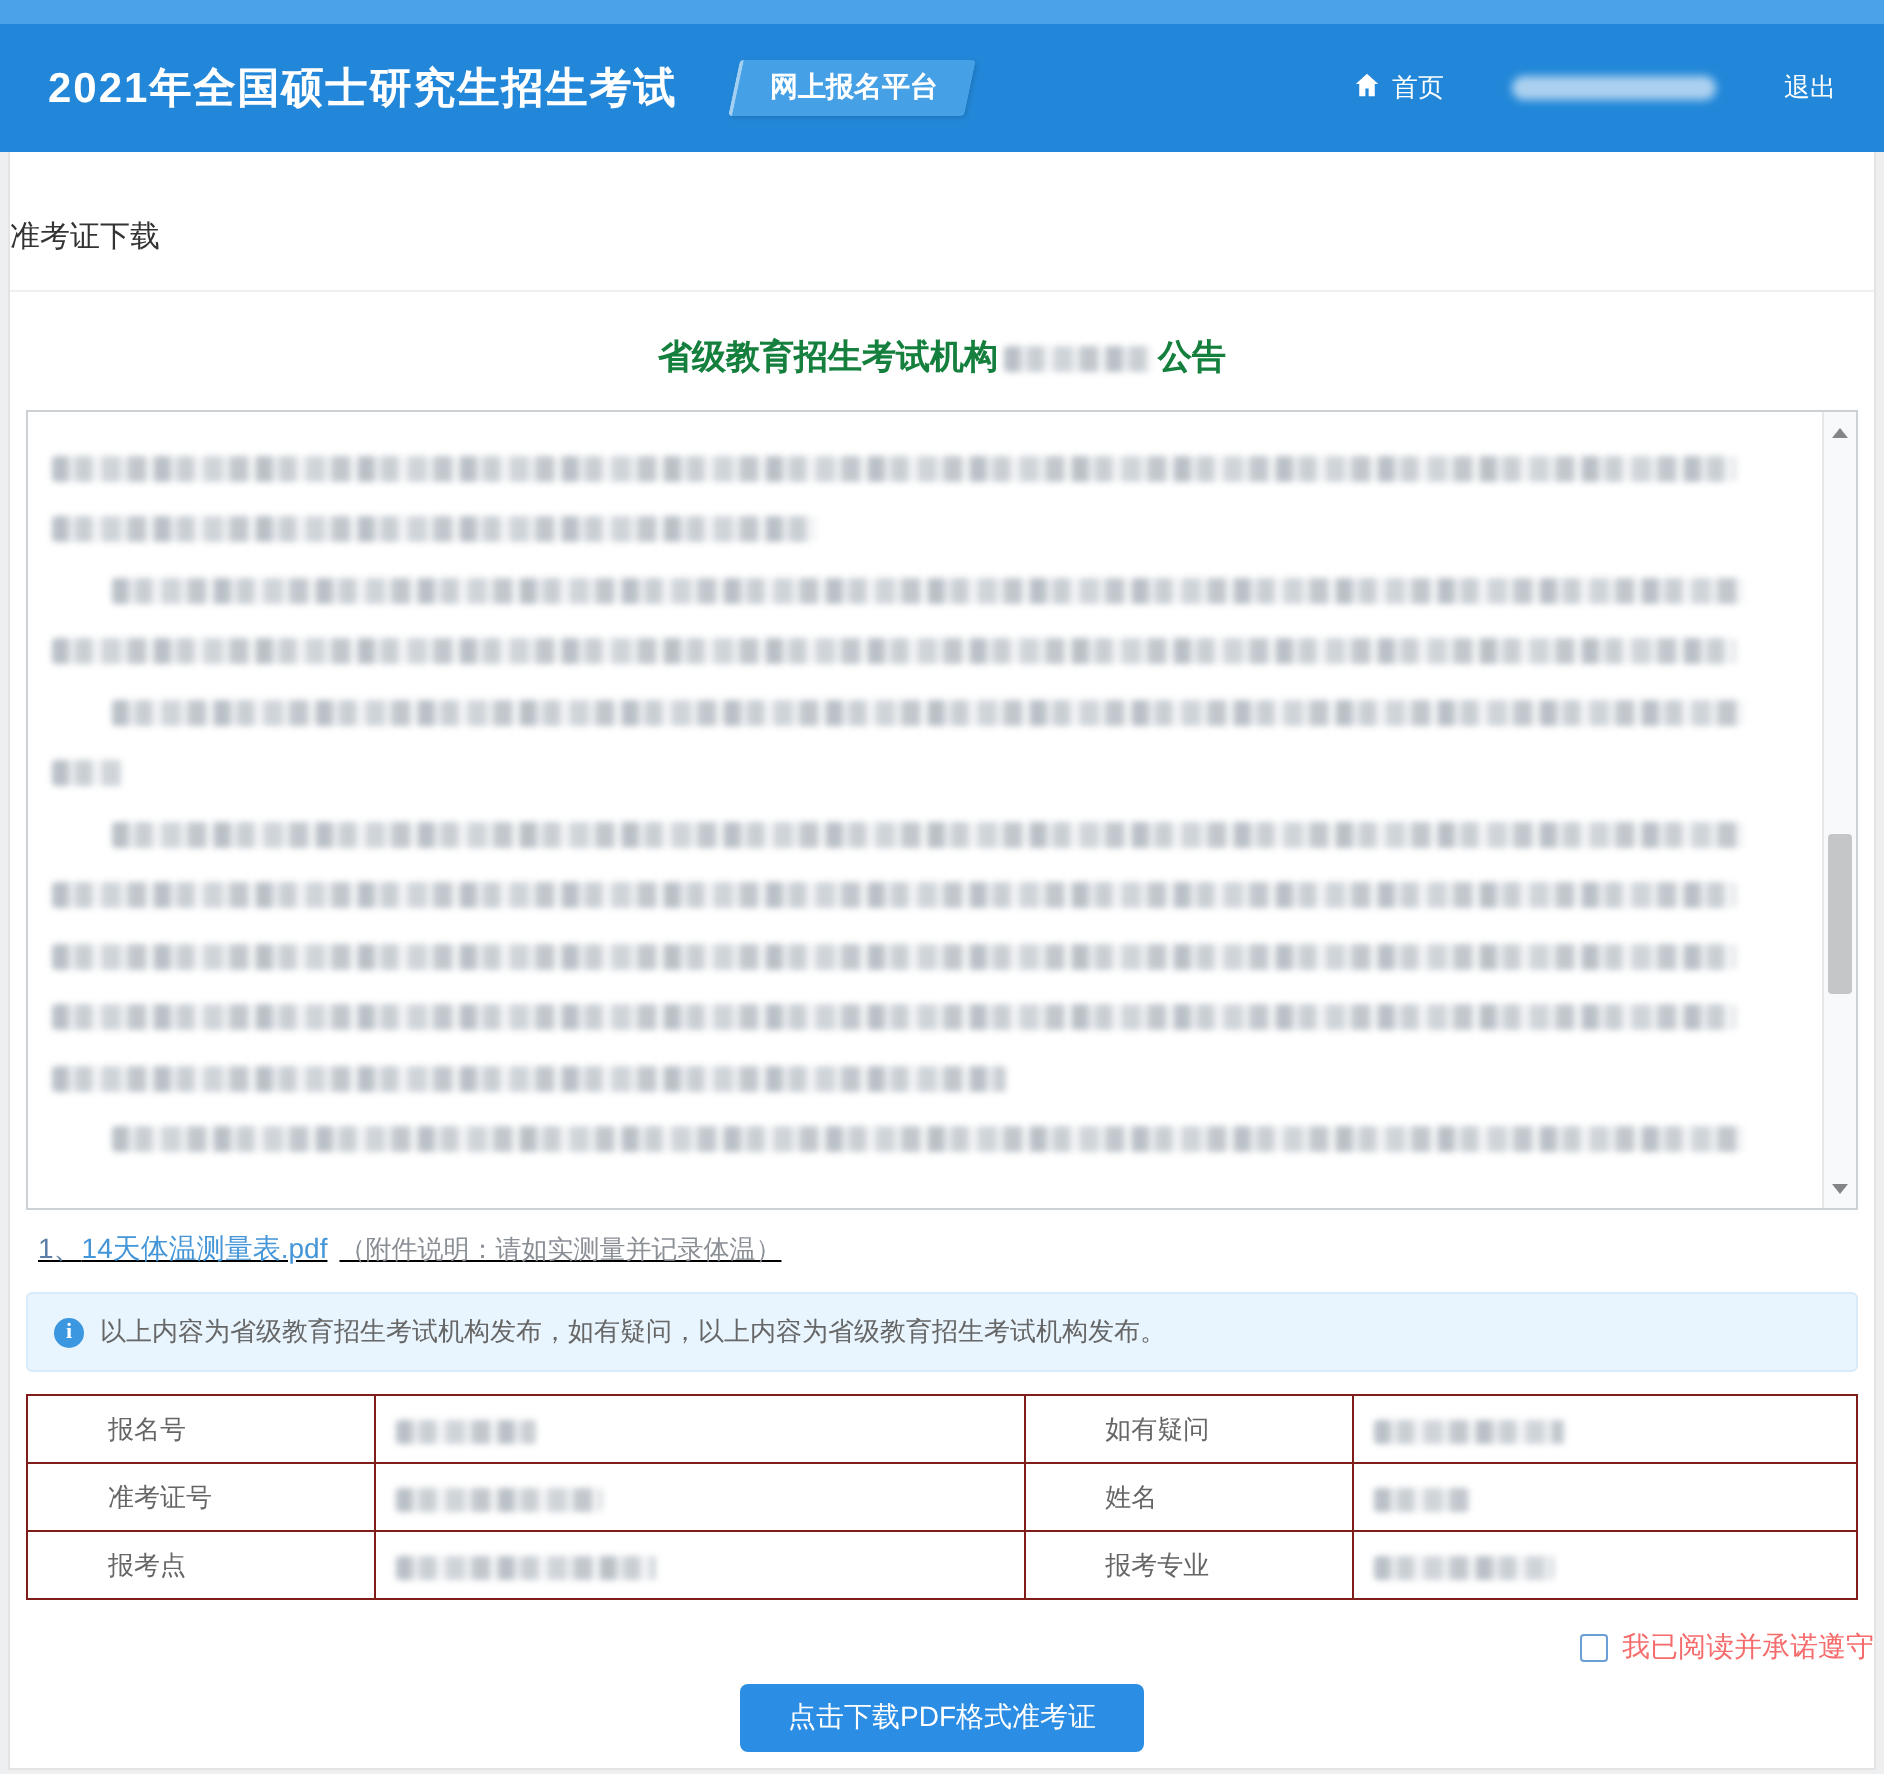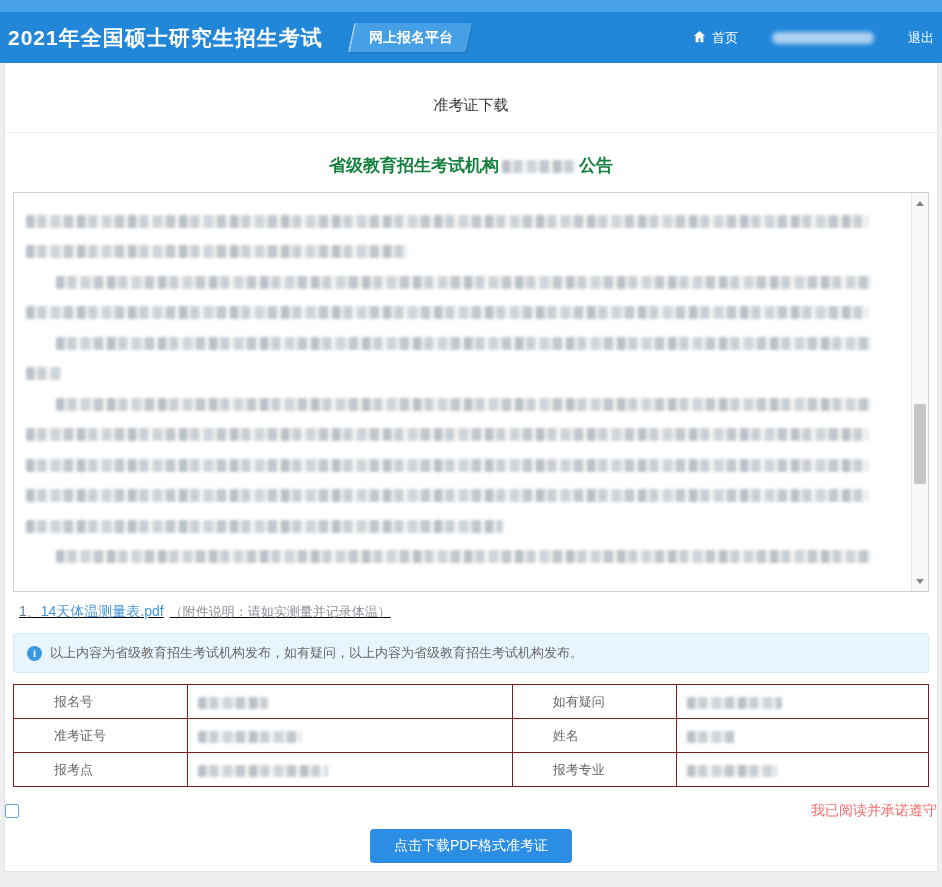--- a/index.html
+++ b/index.html
@@ -4,22 +4,22 @@
 <style>
   * { box-sizing: border-box; margin: 0; padding: 0; }
   html, body { width: 942px; height: 887px; overflow: hidden; }
   body {
     font-family: "Liberation Sans", "DejaVu Sans", sans-serif;
     background: #edeff1;
   }
   
   .top-strip { height: 12px; background: var(--header-strip-blue); }
   .header {
-    height: 51px; background: var(--header-blue);
-    display: flex; align-items: center; padding: 0 8px; color: #fff;
+    height: 64px; background: var(--header-blue);
+    display: flex; align-items: center; padding: 0 24px; color: #fff;
   }
   .header-title { font-size: 21px; font-weight: bold; letter-spacing: 1px; }
   .badge {
     margin-left: 28px; background: var(--badge-blue);
     transform: skewX(-12deg); padding: 5px 16px; border-radius: 2px;
     border-left: 2px solid rgba(255,255,255,.5);
     box-shadow: 1px 1px 2px rgba(0,0,0,.12);
   }
   .badge span { display: inline-block; transform: skewX(12deg); font-size: 14px; font-weight: bold; }
   .header-right { margin-left: auto; display: flex; align-items: center; gap: 8px; font-size: 13px; }
@@ -28,21 +28,21 @@
     width: 102px; height: 12px; border-radius: 6px; margin: 0 26px;
     background: #cfe3f5; opacity: .8; filter: blur(2px);
   }
   .logout { cursor: pointer; text-align: right; }
   
   .card {
     margin: 0 4px; background: #fff; border: 1px solid #e4e4e4; border-top: none;
     height: 809px; position: relative;
   }
   .page-title-row {
-    text-align: center; padding: 33px 0 17px; font-size: 15px; color: #333;
+    padding: 33px 0 17px; font-size: 15px; color: #333;
     border-bottom: 1px solid #f0f0f0;
   }
   .announce-title {
     text-align: center; font-size: 17px; font-weight: bold; color: #15803d;
     margin: 21px 0 15px;
   }
   .inline-blur {
     display: inline-block; width: 74px; height: 15px; vertical-align: -2px;
     border-radius: 2px; margin: 0 3px;
   }
@@ -90,21 +90,21 @@
   }
   
   .info-table { margin: 11px 8px 0; width: calc(100% - 16px); border-collapse: collapse; font-size: 13px; color: #666; }
   .info-table td { border: 1px solid #7f1d1d; height: 34px; }
   .info-table td.lbl { padding-left: 40px; width: 19%; }
   .info-table td.lbl2 { width: 18%; }
   .info-table td.val-cell { padding-left: 10px; }
   .info-table td.v1 { width: 35.5%; }
   .info-table .redacted { display: inline-block; height: 12px; vertical-align: middle; }
   
-  .agree-row { margin-top: 15px; display: flex; align-items: center; justify-content: space-between; gap: 7px; }
+  .agree-row { margin-top: 15px; display: flex; align-items: center; justify-content: flex-end; gap: 7px; }
   .checkbox {
     width: 14px; height: 14px; border: 1px solid #6a9fd6; border-radius: 2px;
     background: #fff; cursor: pointer;
   }
   .agree-label { color: var(--agreement-red); font-size: 14px; }
   .download-btn {
     display: block; margin: 9px auto 0; background: var(--button-blue); color: #fff;
     border: none; border-radius: 4px; font-size: 14px; padding: 8px 24px; cursor: pointer;
     font-family: inherit;
   }

